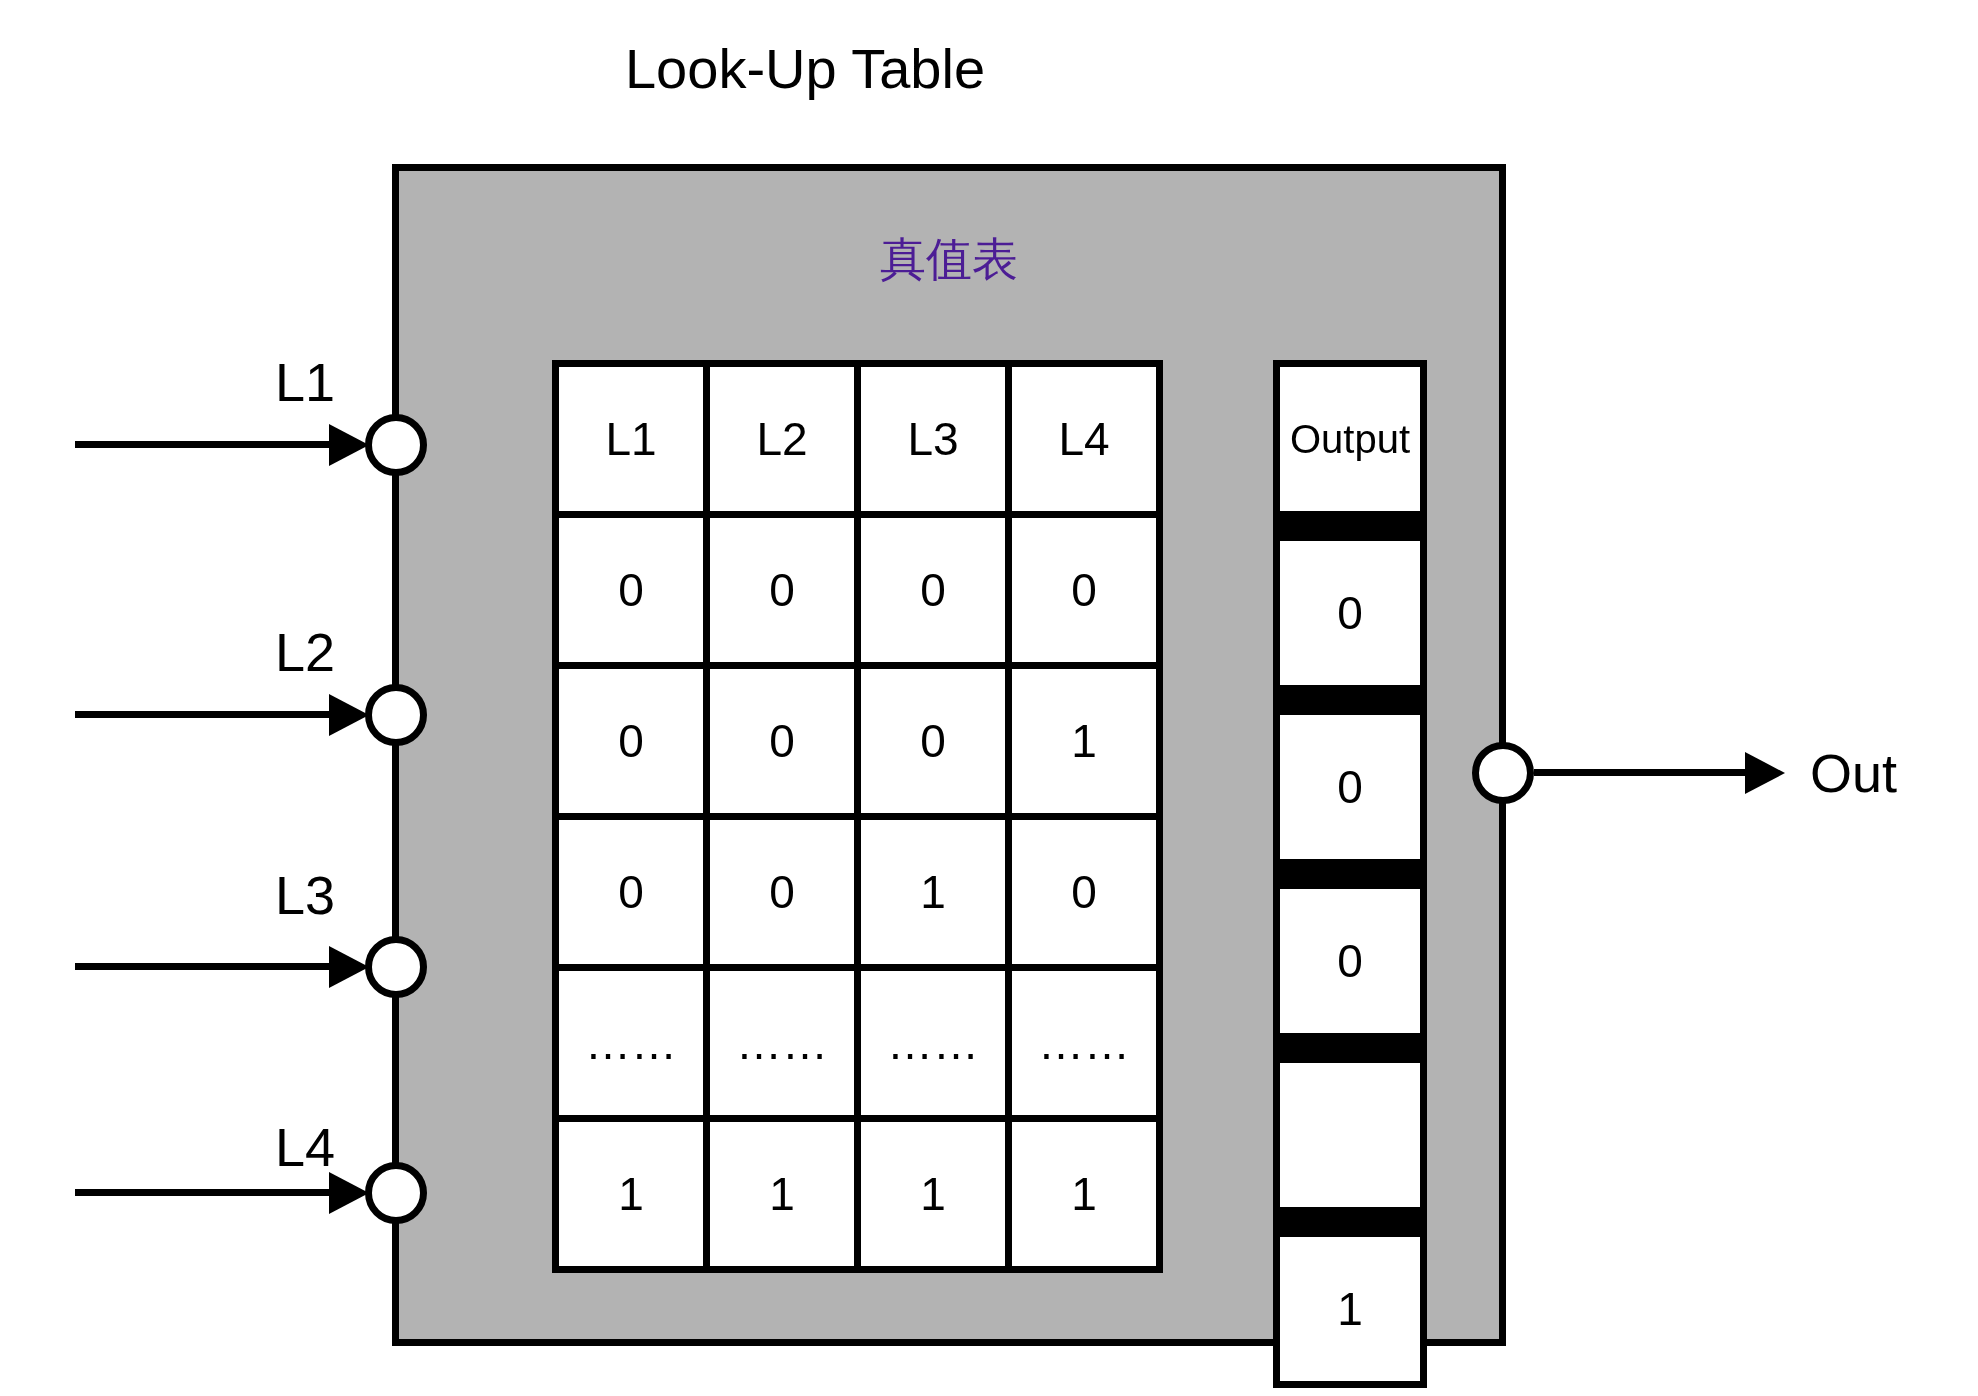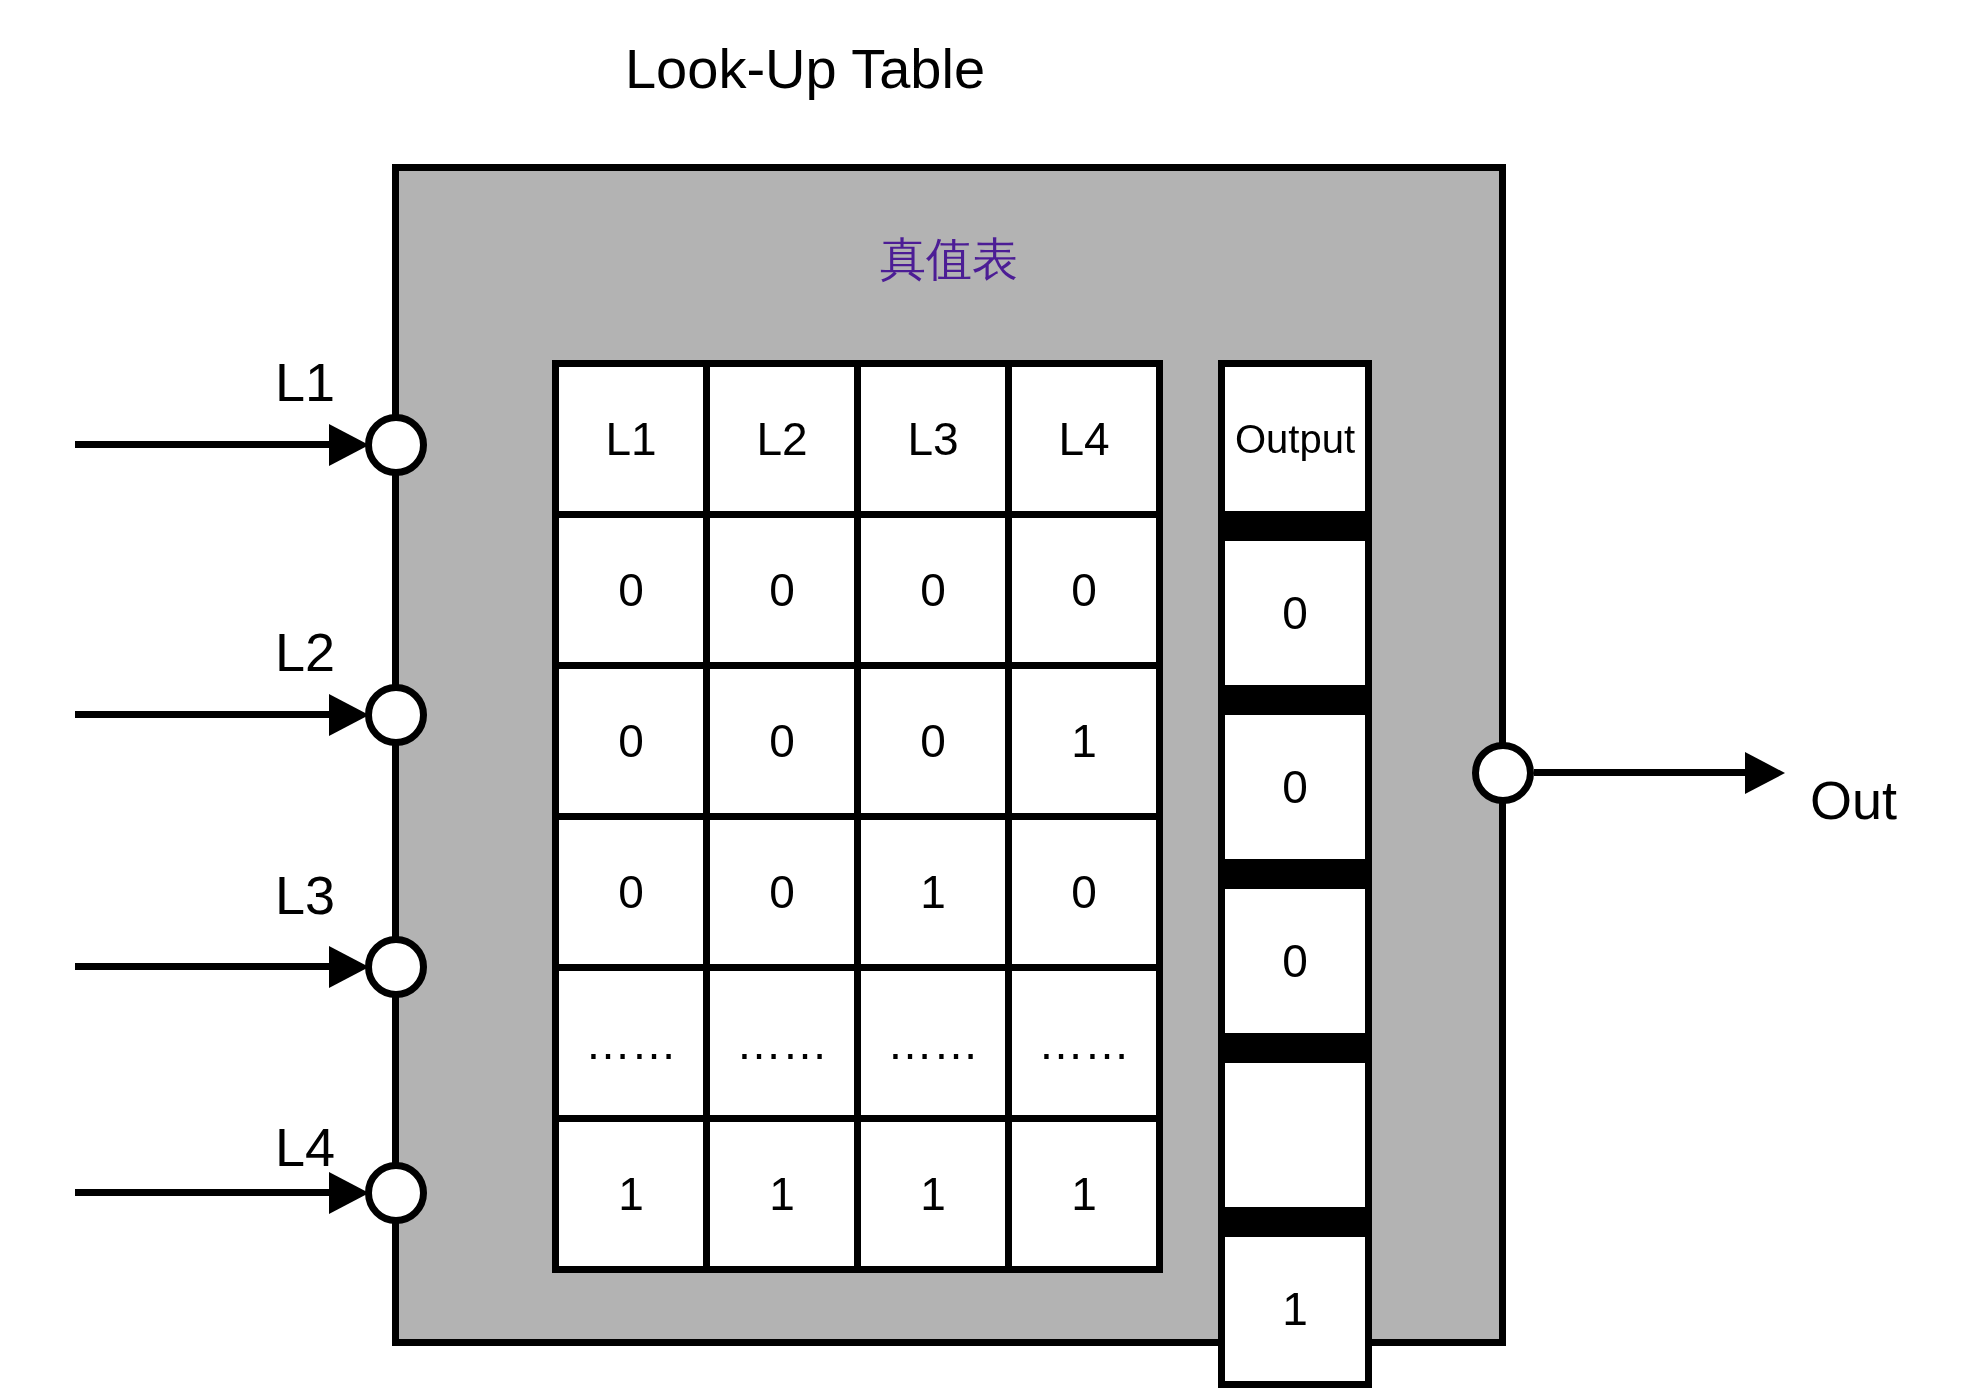--- a/index.html
+++ b/index.html
@@ -48,21 +48,21 @@
     background: #000;
     padding: 7px;
     gap: 7px;
   }
   .tt-main {
     left: 552px; top: 360px;
     grid-template-columns: repeat(4, 144px);
     grid-auto-rows: 144px;
   }
   .tt-out {
-    left: 1218px; top: 360px;
+    left: 1273px; top: 360px;
     grid-template-columns: 140px;
     grid-auto-rows: 144px;
     gap: 30px;
   }
   .tt-cell {
     background: #fff;
     display: flex;
     align-items: center;
     justify-content: center;
     font-size: 46px;
@@ -164,15 +164,15 @@
   <div class="abs port-circle" style="left:365px; top:936px;"></div>
 
   <div class="abs wire-label in-label" style="left:190px; top:1120px;">L4</div>
   <div class="abs wire-line" style="left:75px; top:1189px; width:256px;"></div>
   <div class="abs arrow-head" style="left:329px; top:1172px;"></div>
   <div class="abs port-circle" style="left:365px; top:1162px;"></div>
 
   <div class="abs port-circle" style="left:1472px; top:742px;"></div>
   <div class="abs wire-line" style="left:1534px; top:769px; width:213px;"></div>
   <div class="abs arrow-head" style="left:1745px; top:752px;"></div>
-  <div class="abs wire-label" style="left:1810px; top:746px;margin-top:27px;">Out</div>
+  <div class="abs wire-label" style="left:1810px; top:746px;">Out</div>
 
 </div>
 
 </body></html>

